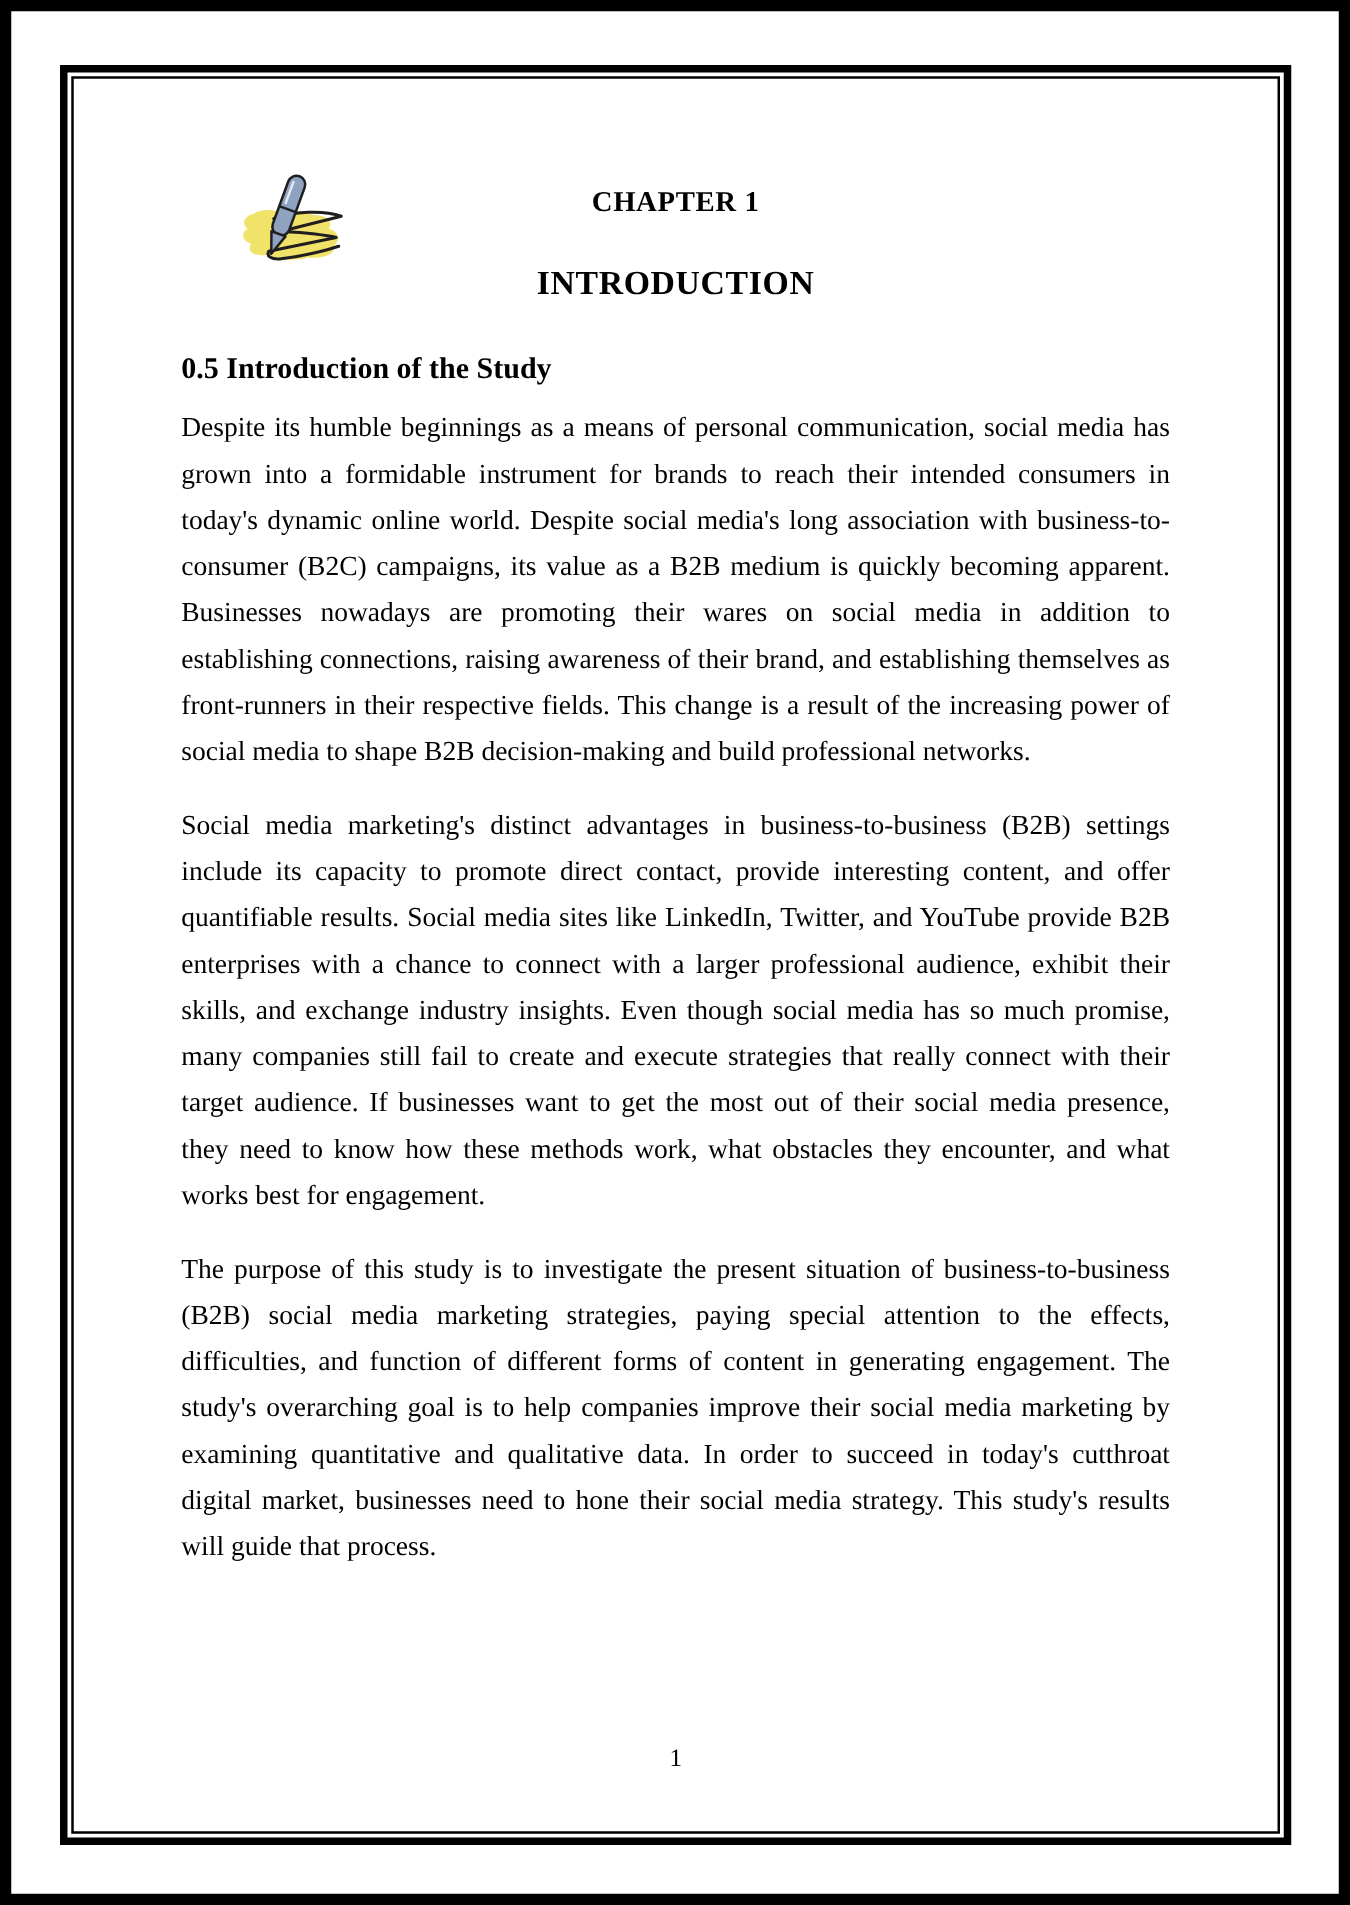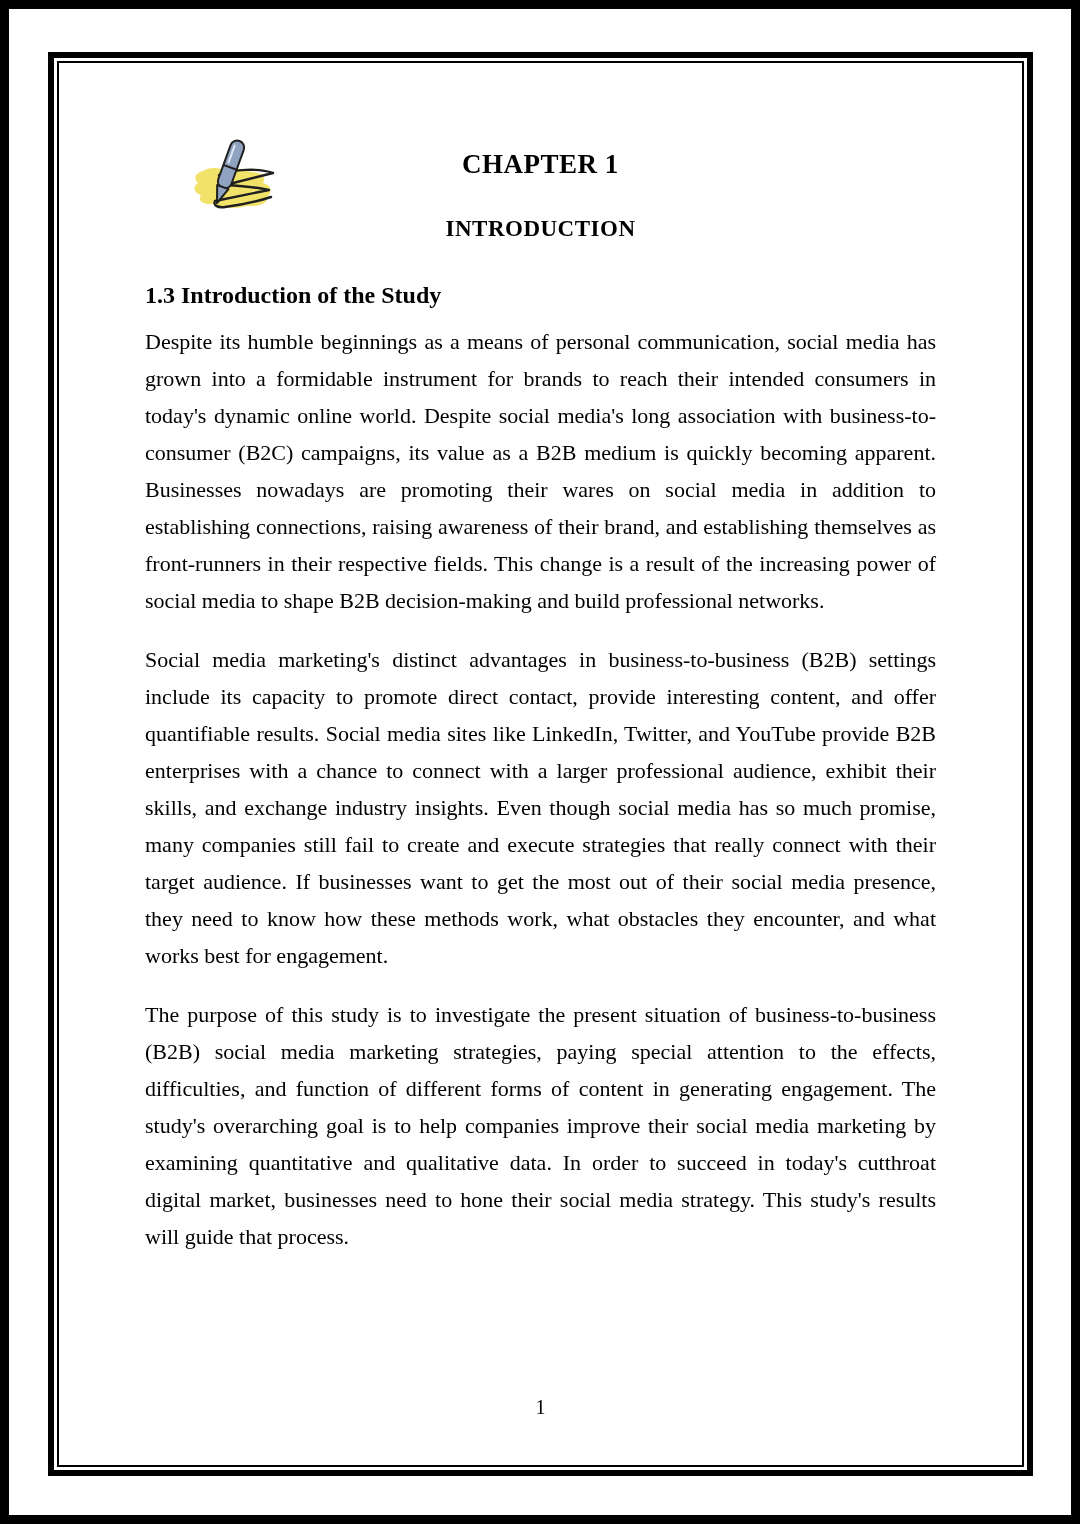--- a/index.html
+++ b/index.html
@@ -43,28 +43,28 @@
   .pen-art {
     position: absolute;
     left: 128px;
     top: 70px;
     width: 92px;
     height: 76px;
   }
   .chapter-label {
     text-align: center;
     font-weight: bold;
-    font-size: 27px;
+    font-size: 23px;
     margin-top: 84px;
     letter-spacing: 0.5px;
   }
   .doc-title {
     text-align: center;
     font-weight: bold;
-    font-size: 23px;
+    font-size: 27px;
     margin-top: 36px;
     letter-spacing: 0.5px;
   }
   .section-heading {
     font-weight: bold;
     font-size: 24px;
     margin-top: 40px;
   }
   .para {
     font-size: 22px;
@@ -104,21 +104,21 @@
           <line x1="21.5" y1="30" x2="34.5" y2="30" stroke="#1f1f1f" stroke-width="2"></line>
           <path d="M22,51 L34,51 L28,68 Z" fill="#8fa3c0" stroke="#1f1f1f" stroke-width="2" stroke-linejoin="round"></path>
           <line x1="25" y1="8" x2="25" y2="26" stroke="#dfe7f2" stroke-width="2" stroke-linecap="round"></line>
         </g>
       </svg>
 
       <div class="chapter-label">CHAPTER 1</div>
 
       <div class="doc-title">INTRODUCTION</div>
 
-      <div class="section-heading">1.3 Introduction of the Study</div>
+      <div class="section-heading">0.5 Introduction of the Study</div>
 
       <p class="para">Despite its humble beginnings as a means of personal communication, social media has grown into a formidable instrument for brands to reach their intended consumers in today's dynamic online world. Despite social media's long association with business-to-consumer (B2C) campaigns, its value as a B2B medium is quickly becoming apparent. Businesses nowadays are promoting their wares on social media in addition to establishing connections, raising awareness of their brand, and establishing themselves as front-runners in their respective fields. This change is a result of the increasing power of social media to shape B2B decision-making and build professional networks.</p>
 
       <p class="para">Social media marketing's distinct advantages in business-to-business (B2B) settings include its capacity to promote direct contact, provide interesting content, and offer quantifiable results. Social media sites like LinkedIn, Twitter, and YouTube provide B2B enterprises with a chance to connect with a larger professional audience, exhibit their skills, and exchange industry insights. Even though social media has so much promise, many companies still fail to create and execute strategies that really connect with their target audience. If businesses want to get the most out of their social media presence, they need to know how these methods work, what obstacles they encounter, and what works best for engagement.</p>
 
       <p class="para">The purpose of this study is to investigate the present situation of business-to-business (B2B) social media marketing strategies, paying special attention to the effects, difficulties, and function of different forms of content in generating engagement. The study's overarching goal is to help companies improve their social media marketing by examining quantitative and qualitative data. In order to succeed in today's cutthroat digital market, businesses need to hone their social media strategy. This study's results will guide that process.</p>
 
       <div class="page-number">1</div>
 
     </div>

